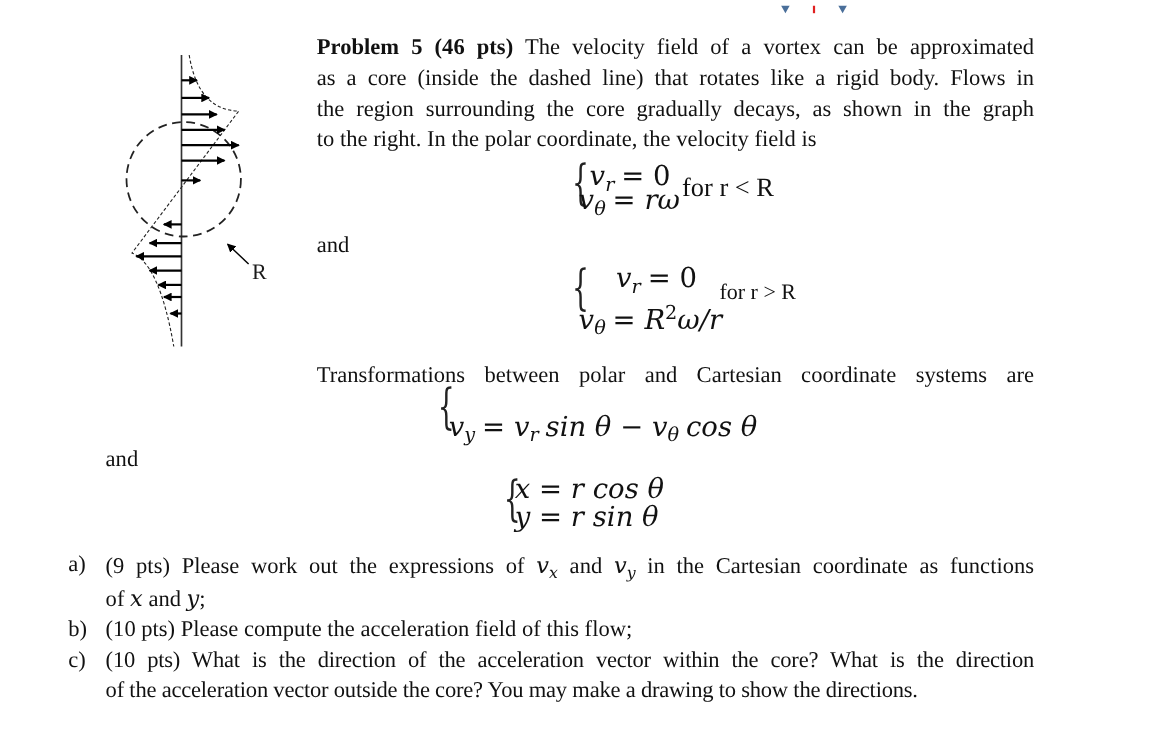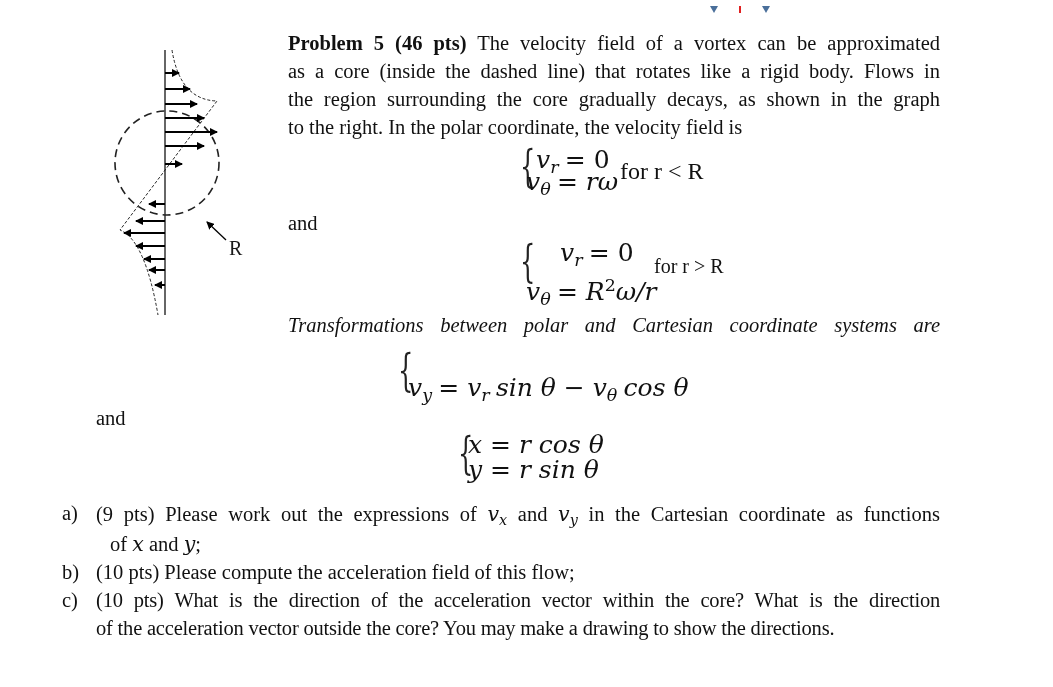--- a/index.html
+++ b/index.html
@@ -98,21 +98,21 @@
   </span>
   <span class="eq" style="left:6px;top:25px;margin-top:12px;">
     <span class="m">v</span><sub class="m">θ</sub>
     <span class="m">= R</span><sup class="mu">2</sup><span class="m">ω/r</span>
   </span>
   <span class="line" style="left:134px;top:17px;font-size:20px;">
     <span>for r &gt; R</span>
   </span>
 </div>
 
-<div class="line justify" style="left:288px;top:314px;width:652px;font-style:italic;">Transformations between polar and Cartesian coordinate systems are</div>
+<div class="line justify" style="left:288px;top:330px;width:652px;">Transformations between polar and Cartesian coordinate systems are</div>
 
 <div class="abs" style="left:398px;top:347px;width:260px;height:55px;">
   <span class="brace" style="left:0;top:2px;">{</span>
   <span class="eq" style="left:10px;top:26px;">
     <span class="m">v</span><sub class="m">y</sub>
     <span class="m">= v</span><sub class="m">r</sub>
     <span class="m">sin θ − v</span><sub class="m">θ</sub>
     <span class="m">cos θ</span>
   </span>
 </div>
@@ -124,21 +124,21 @@
   <span class="eq m" style="left:10px;top:0;">x = r cos θ</span>
   <span class="eq m" style="left:10px;top:25px;">y = r sin θ</span>
 </div>
 
 <div class="abs" style="left:62px;top:502px;width:880px;">
 
   <div class="line" style="left:0;top:0;">a)</div>
   <div class="line justify" style="left:34px;top:0;width:844px;">
     <span>(9 pts) Please work out the expressions of </span><span class="m">v</span><sub class="m">x</sub><span> and </span><span class="m">v</span><sub class="m">y</sub><span> in the Cartesian coordinate as functions</span>
   </div>
-  <div class="line" style="left:34px;top:30px;margin-left:14px;">
+  <div class="line" style="left:34px;top:30px;">
     <span>of </span><span class="m">x</span><span> and </span><span class="m">y</span><span>;</span>
   </div>
 
   <div class="line" style="left:0;top:59px;">b)</div>
   <div class="line" style="left:34px;top:59px;">(10 pts) Please compute the acceleration field of this flow;</div>
 
   <div class="line" style="left:0;top:87px;">c)</div>
   <div class="line justify" style="left:34px;top:87px;width:844px;letter-spacing:-0.2px;">(10 pts) What is the direction of the acceleration vector within the core? What is the direction</div>
   <div class="line" style="left:34px;top:115px;letter-spacing:-0.2px;">of the acceleration vector outside the core? You may make a drawing to show the directions.</div>
 </div>

